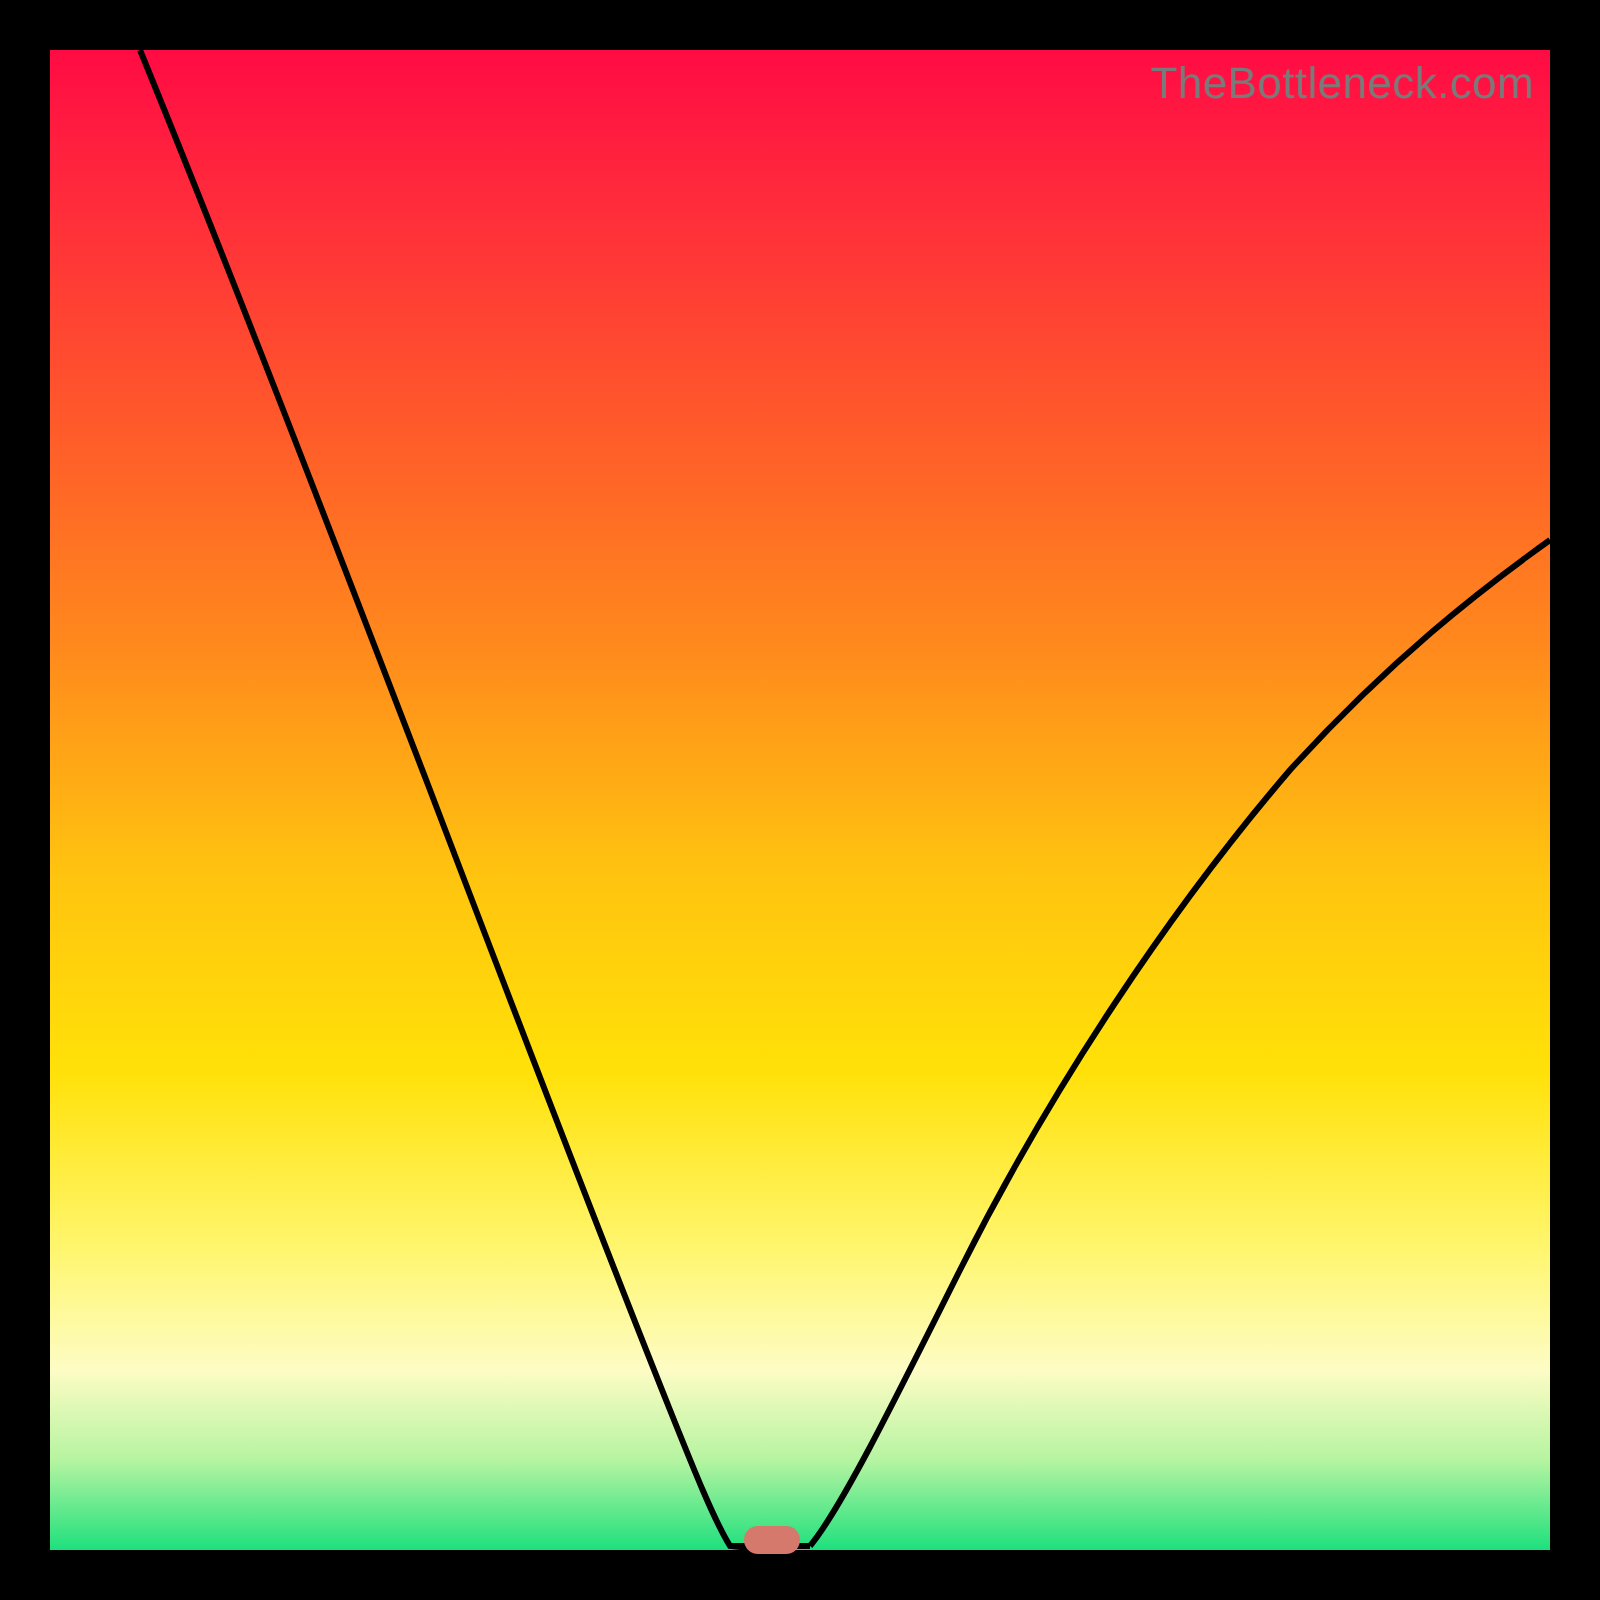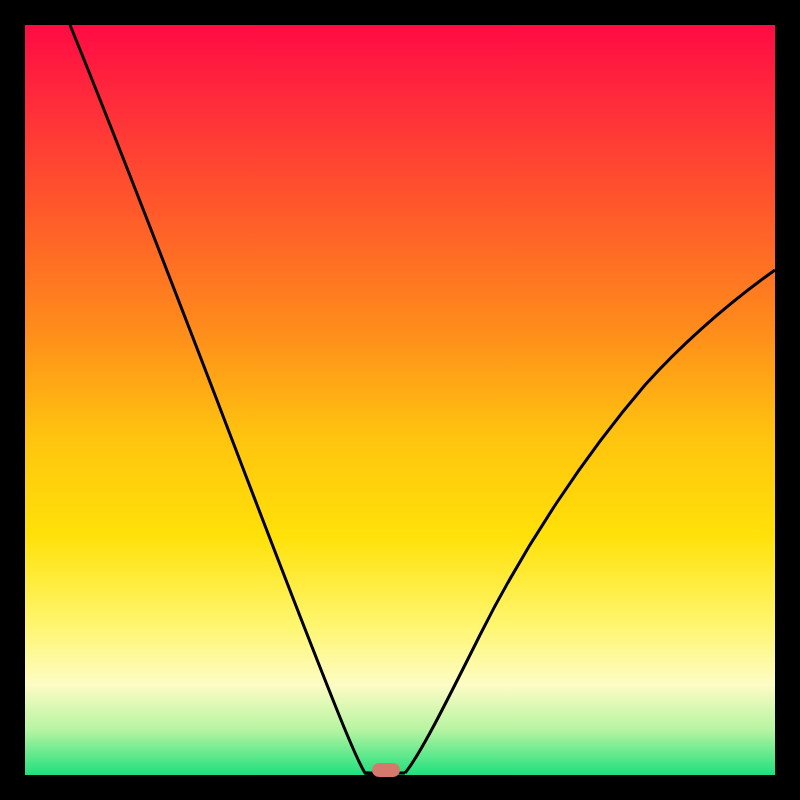--- a/index.html
+++ b/index.html
@@ -63,20 +63,21 @@
     background: #d6796d;
     border-radius: 7px;
   }
 </style>
 </head>
 <body>
 
 <div class="frame">
   <div class="plot-area">
 
+    <div class="watermark">TheBottleneck.com</div>
 
     <svg class="curve" viewBox="0 0 750 750" preserveAspectRatio="none">
 
       <path d="M 45 0
                C 90 110, 140 240, 190 370
                C 230 475, 270 580, 310 680
                C 322 710, 332 735, 340 748
                L 360 750" fill="none" stroke="#000" stroke-width="3"></path>
 
       <path d="M 340 748 L 380 748" fill="none" stroke="#000" stroke-width="3"></path>

